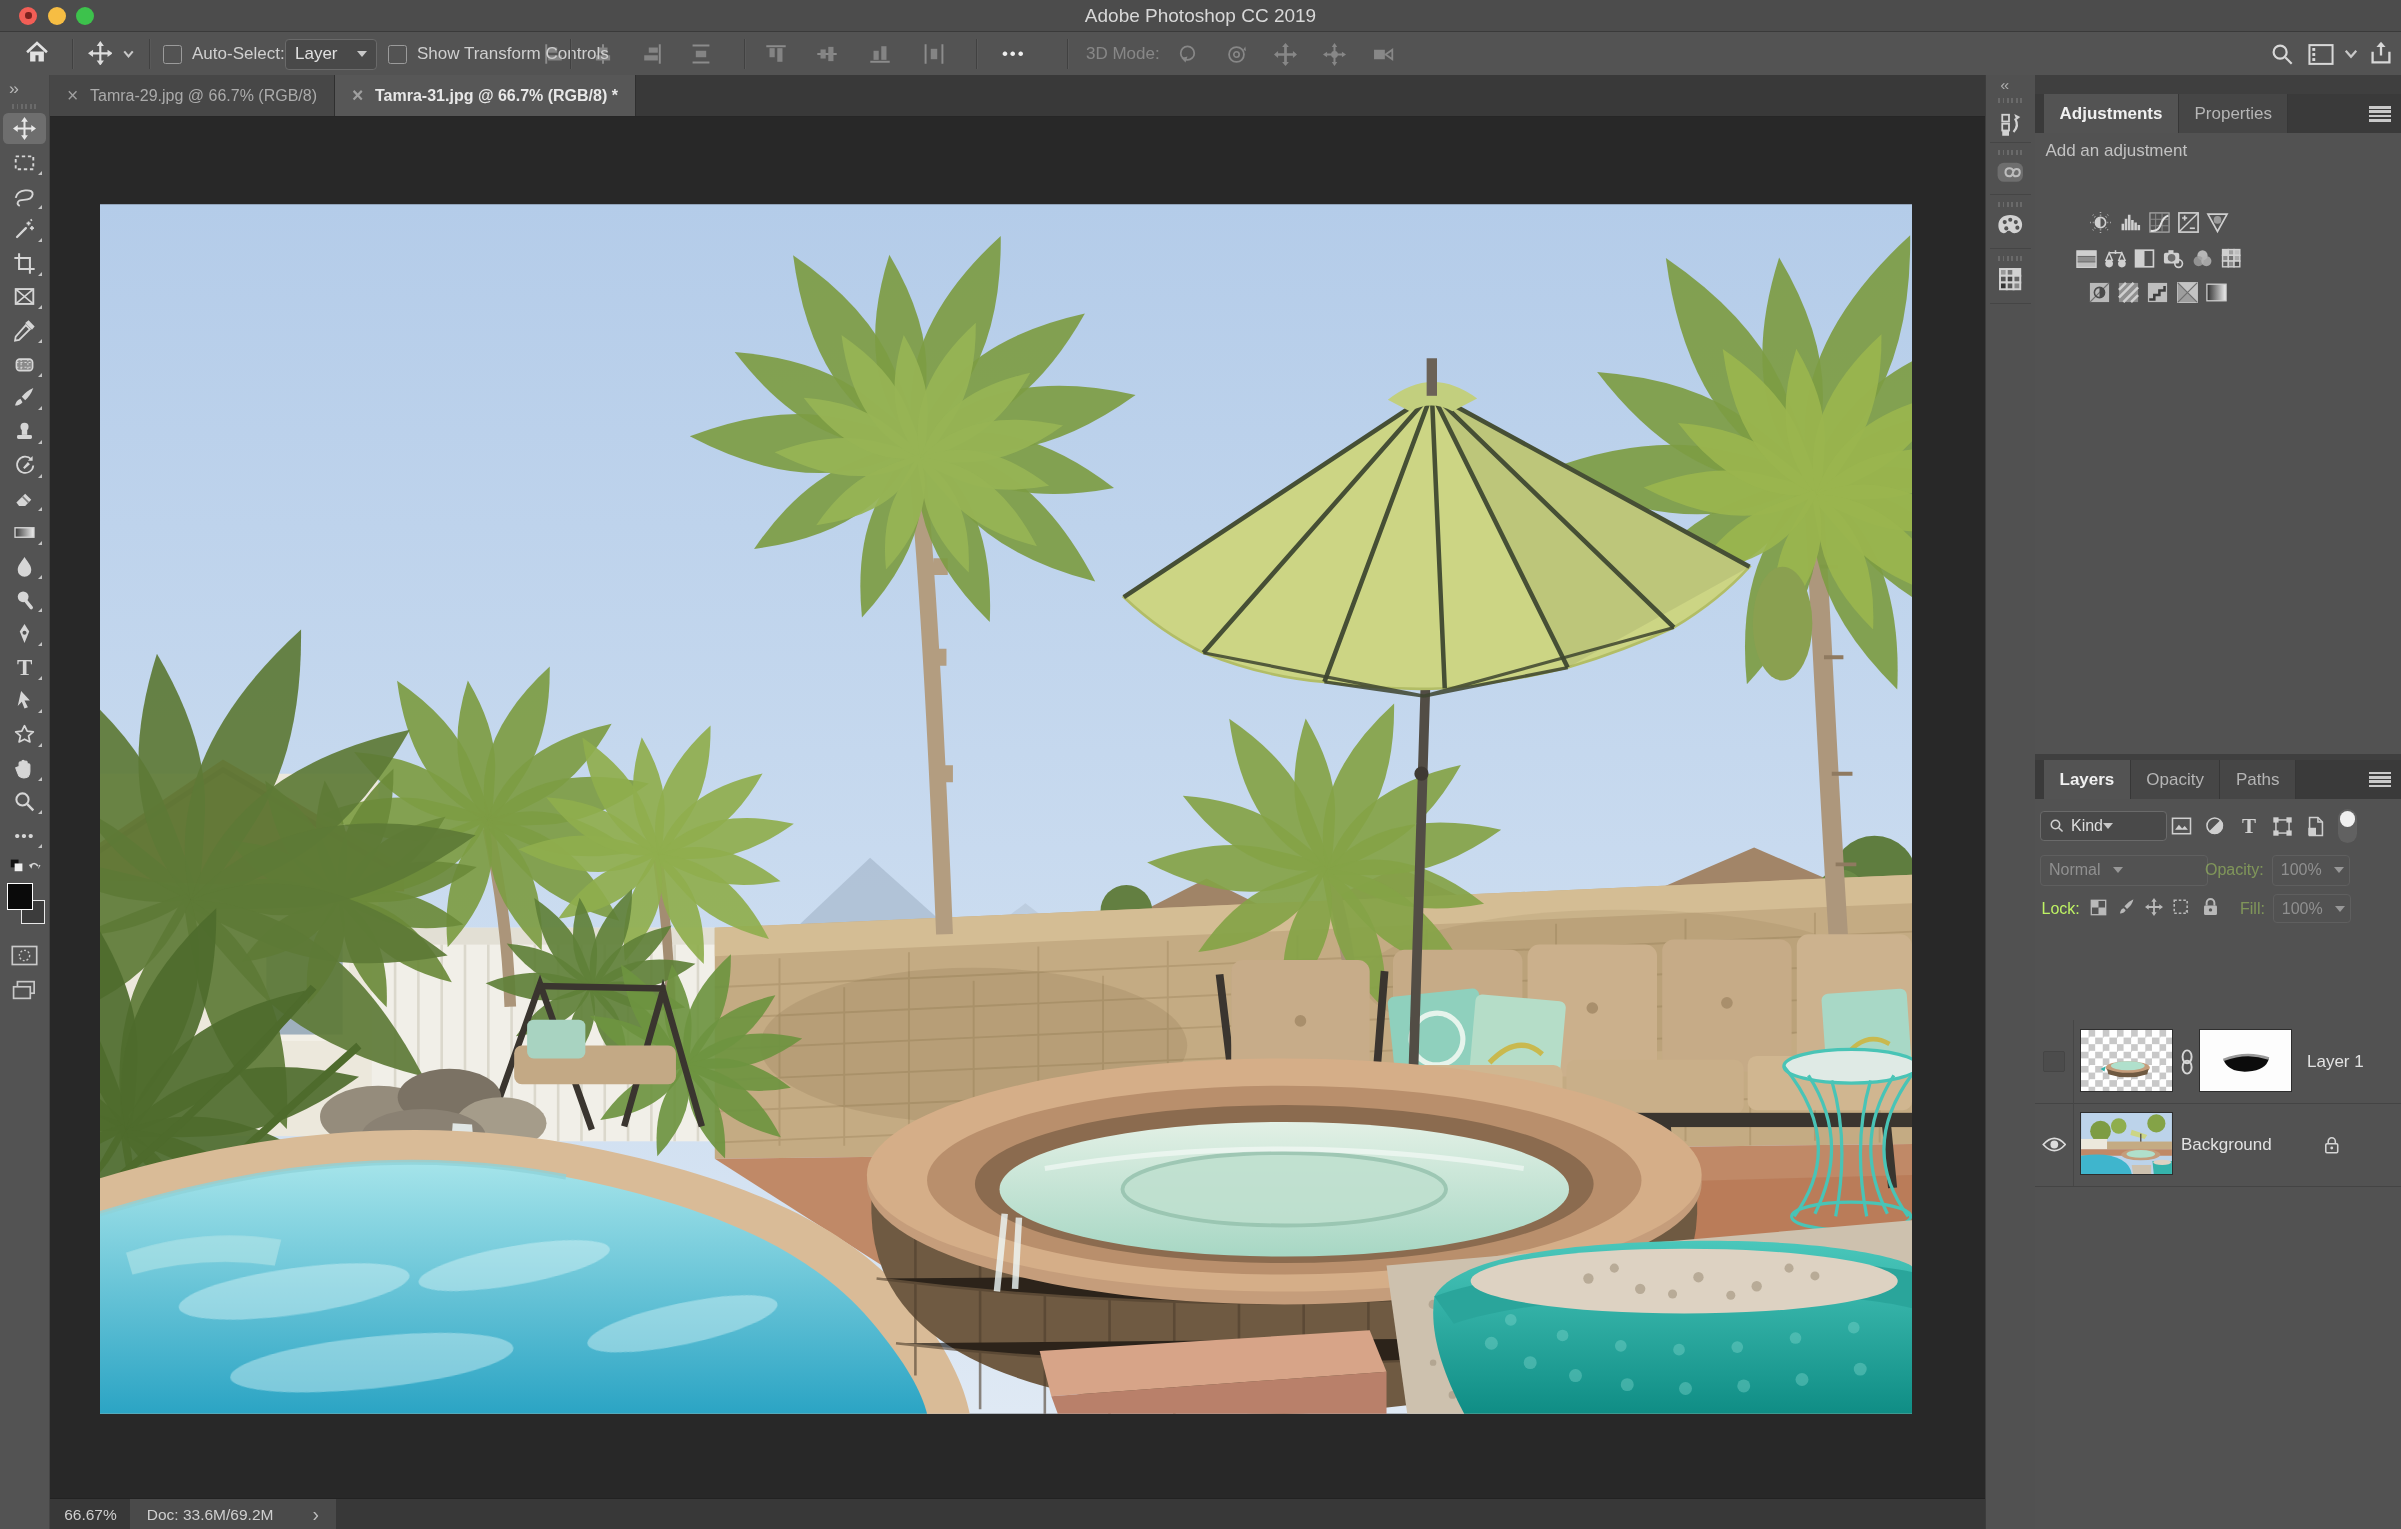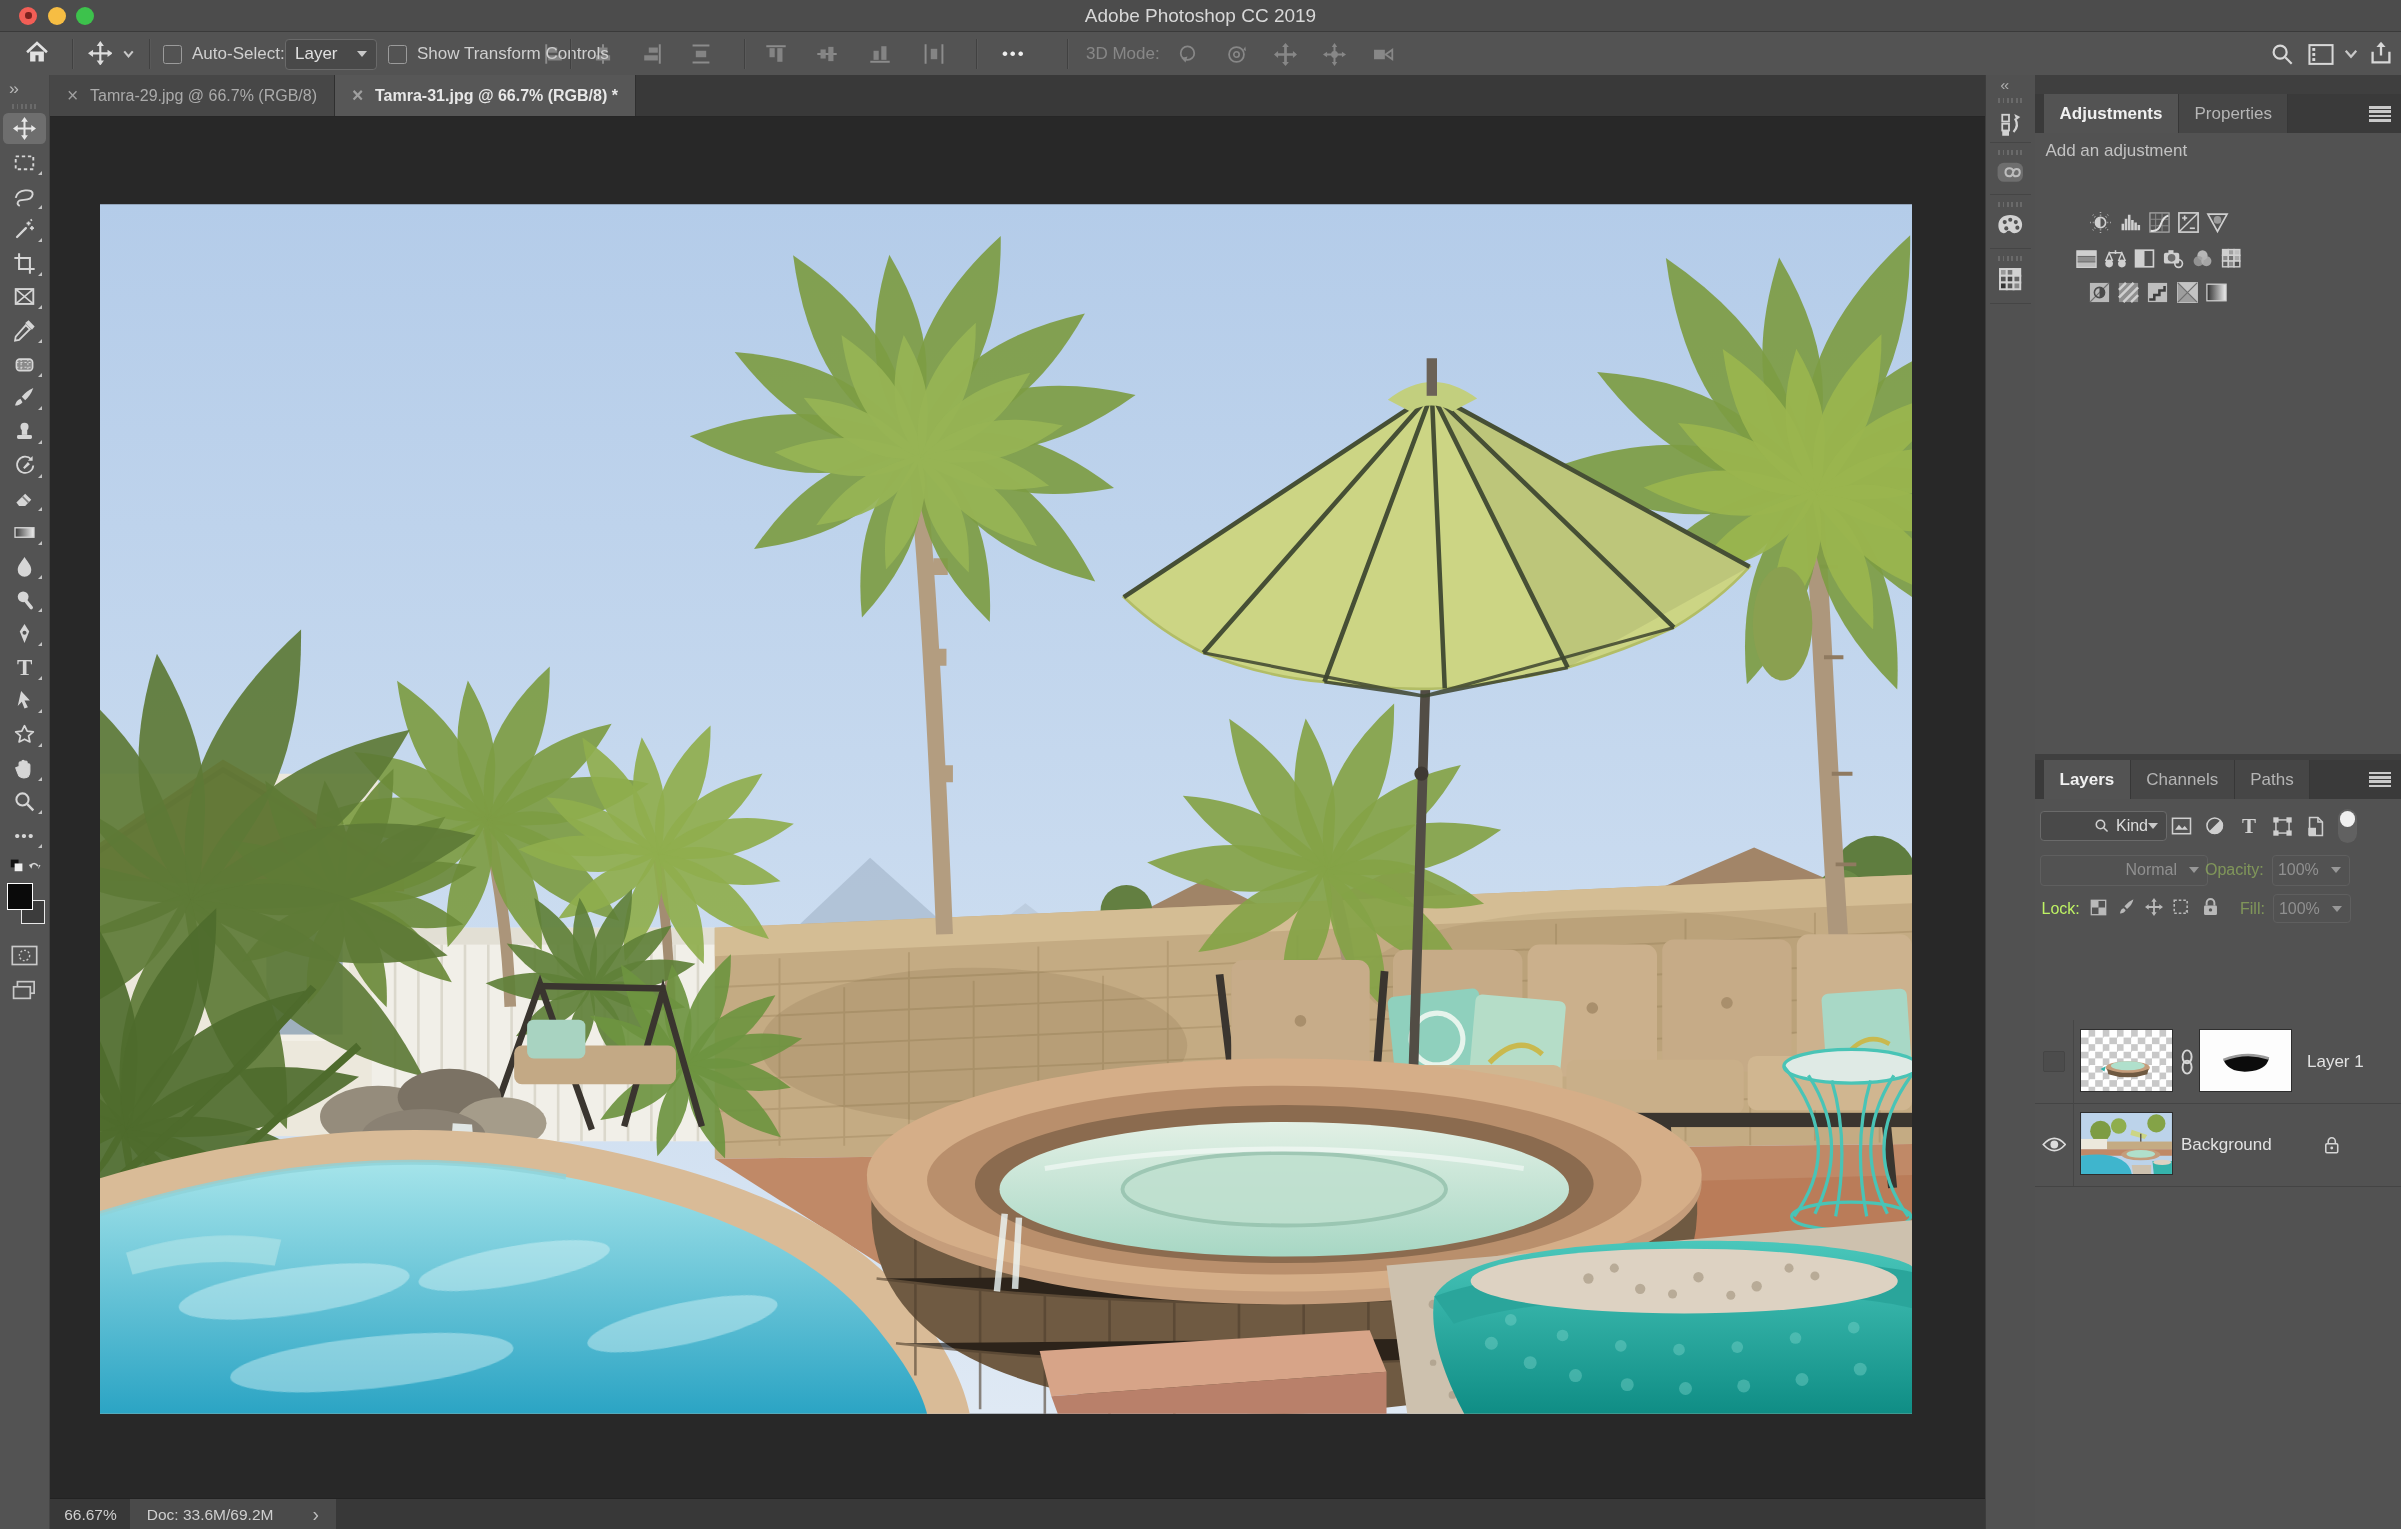--- a/index.html
+++ b/index.html
@@ -48,21 +48,21 @@
   #rightpanels{left:2035px;top:75px;width:366px;height:1140px;background:#3f3f3f;}
   .ptabstrip{position:absolute;left:0;width:366px;height:39px;background:#3a3a3a;display:flex;align-items:flex-end;}
   .ptab{height:39px;display:flex;align-items:center;padding:0 15.5px;font-size:17px;color:#b5b5b5;background:#464646;
         border-right:0.6px solid #373737;}
   .ptab.active{background:#535353;color:#f0f0f0;font-weight:bold;}
   .pbody{position:absolute;left:0;width:366px;background:#525252;}
   .hamb{position:absolute;right:10.4px;width:22px;height:15.5px;display:flex;flex-direction:column;justify-content:space-between;}
   .hamb i{height:2.6px;background:#c9c9c9;}
   .adjicon{position:absolute;width:26px;height:26px;display:flex;align-items:center;justify-content:center;}
   .inbox{position:absolute;height:28.5px;background:#494949;border:0.6px solid #6a6a6a;border-radius:3.9px;color:#dedede;
-         font-size:16px;display:flex;align-items:center;padding:0 7.8px;justify-content:flex-end;}
+         font-size:16px;display:flex;align-items:center;padding:0 7.8px;justify-content:flex-start;}
   .inbox.ghost{background:transparent;border-color:#5f5f5f;color:#909090;gap:12px;}
   .rowlabel{font-size:16px;color:#bef264;}
   .layer-row{position:absolute;left:0;width:366px;height:83px;border-bottom:0.6px solid #444;}
   .thumb{position:absolute;top:9px;width:93px;height:63px;border:1.3px solid #2e2e2e;box-sizing:border-box;}
   .checker{background-color:#fff;background-image:conic-gradient(#c8c8c8 25%,#ffffff 0 50%,#c8c8c8 0 75%,#ffffff 0);background-size:14.2px 14.2px;}
   .maskwhite{background:#fdfdfd;}
   .lname{position:absolute;font-size:17px;color:#e2e2e2;top:32px;}
   .viscell{position:absolute;left:0;top:0;width:38px;height:83px;display:flex;align-items:center;justify-content:center;border-right:0.6px solid #464646;}
   .visbox{width:19.4px;height:19.4px;border:1.3px solid #454545;border-radius:1.9px;background:#4c4c4c;}
 </style>
@@ -869,21 +869,21 @@
               <stop offset="1" stop-color="#efefef"></stop>
             </linearGradient>
           </defs>
           <rect x="3" y="5" width="30" height="26" fill="url(#gm)" stroke="#d0d0d0" stroke-width="2"></rect>
         </svg>
     </div>
   </div>
 
   <div class="ptabstrip" style="top:685px;">
     <div class="ptab active" style="margin-left:9px;">Layers</div>
-    <div class="ptab">Channels</div>
+    <div class="ptab">Opacity</div>
     <div class="ptab">Paths</div>
     <div class="hamb" style="top:11.7px;">
         <i></i>
         <i></i>
         <i></i>
         <i></i>
       </div>
   </div>
   <div class="pbody" style="top:724px;height:731px;">
 

